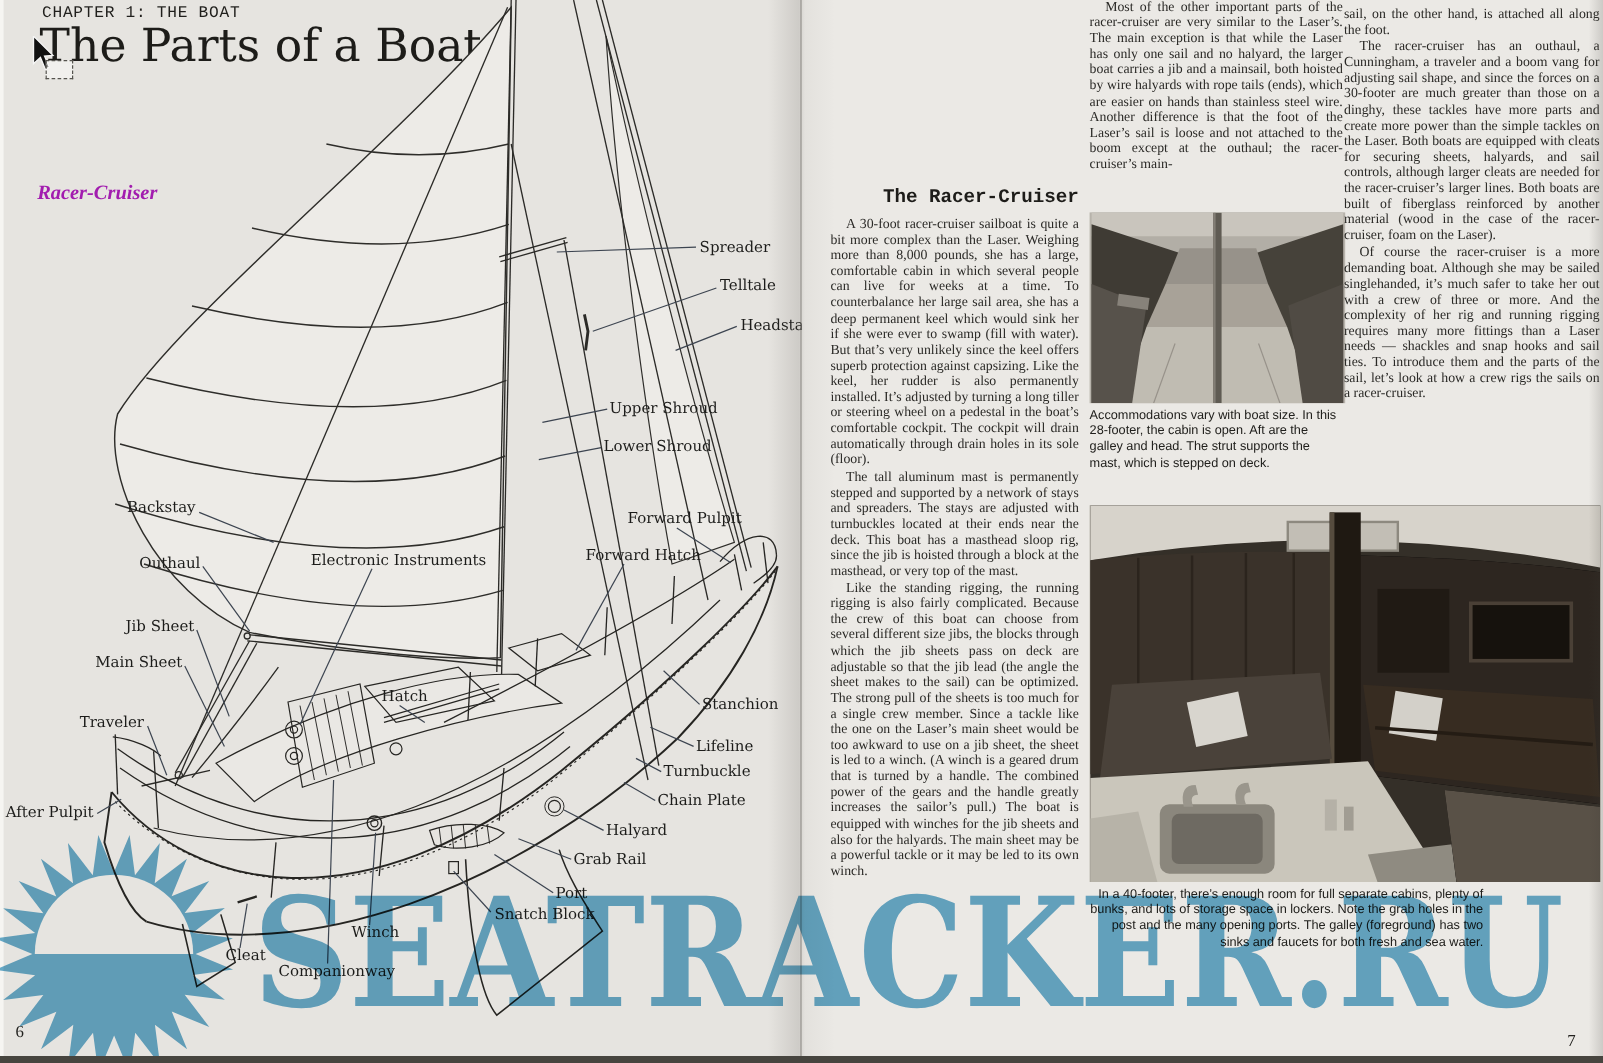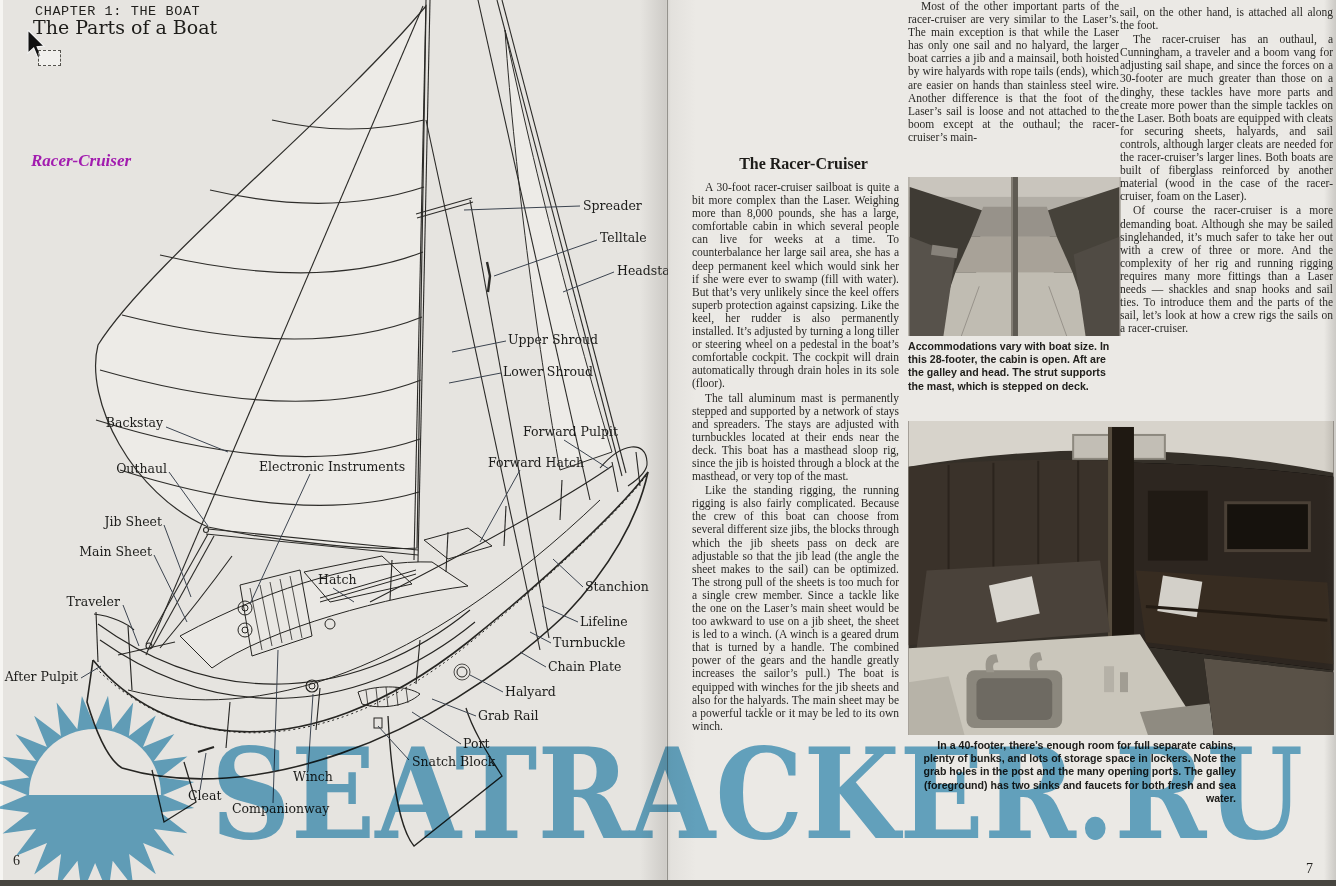--- a/index.html
+++ b/index.html
@@ -11,33 +11,33 @@
   #right-page{left:668px;top:0;width:668px;height:886px;background:#ebe9e5;}
   #gutter{left:640px;top:0;width:56px;height:886px;z-index:3;pointer-events:none;
     background:linear-gradient(90deg,rgba(80,76,70,0) 0%,rgba(80,76,70,.16) 46%,rgba(80,76,70,.05) 55%,rgba(80,76,70,0) 100%);}
   #page-split{left:667px;top:0;width:1px;height:886px;background:rgba(70,68,62,.45);z-index:3;}
   #bottom-strip{left:0;top:880px;width:1336px;height:6px;background:#47453f;z-index:6;}
   #left-edge{left:0;top:0;width:3px;height:886px;background:#f6f5f2;z-index:4;}
   #right-edge{left:1324px;top:0;width:12px;height:886px;z-index:4;pointer-events:none;
     background:linear-gradient(90deg,rgba(60,58,52,0),rgba(60,58,52,.18));}
   
   #chapter-header{left:35px;top:4px;font-size:13.5px;letter-spacing:.6px;color:#201f1c;font-family:Liberation Mono, monospace;}
-  #page-title{left:33px;top:16px;font-family:"DejaVu Serif",serif;font-size:19px;color:#1d1c19;}
+  #page-title{left:33px;top:16px;font-family:"DejaVu Serif",serif;font-size:38px;color:#1d1c19;}
   #section-heading{left:31px;top:151px;font-size:17px;font-weight:bold;color:#a21caf;font-style:italic;}
   #page-num-6{left:13px;top:853px;font-size:14px;}
   #page-num-7{left:1306px;top:861px;font-size:14px;}
   
   .col{position:absolute;text-align:justify;font-size:11.5px;line-height:13.1px;color:#2a2926;}
   .col p{margin:0 0 1px 0;text-indent:13px;}
   .col p.noindent{text-indent:0;}
   #col-left{left:692px;top:155px;width:207px;height:650px;overflow:hidden;}
-  #col-left h3{margin:0 0 8px 16px;font-size:16px;line-height:18px;text-align:center;color:#1d1c19;}
+  #col-left h3{margin:0 0 8px 16px;font-size:16px;line-height:18px;text-align:right;color:#1d1c19;font-family:Liberation Mono, monospace;}
   #col-mid{left:908px;top:0;width:211px;height:172px;overflow:hidden;}
   #col-right{left:1120px;top:6px;width:213px;height:528px;overflow:hidden;}
-  .caption{position:absolute;font-family:"Liberation Sans",sans-serif;font-weight:bold;
+  .caption{position:absolute;font-family:"Liberation Sans",sans-serif;font-weight:normal;
     font-size:10.6px;line-height:13.2px;color:#21201d;text-align:left;}
   #caption-1{left:908px;top:340px;width:209px;}
   #caption-2{left:908px;top:739px;width:328px;z-index:2;text-align:right;}
   
   .photo{position:absolute;overflow:hidden;background:#b7b3ab;}
   #photo-1{left:908px;top:177px;width:213px;height:159px;}
   #photo-2{left:908px;top:421px;width:426px;height:314px;}
   
   #boat-diagram{left:0;top:0;width:668px;height:886px;z-index:1;}
   

